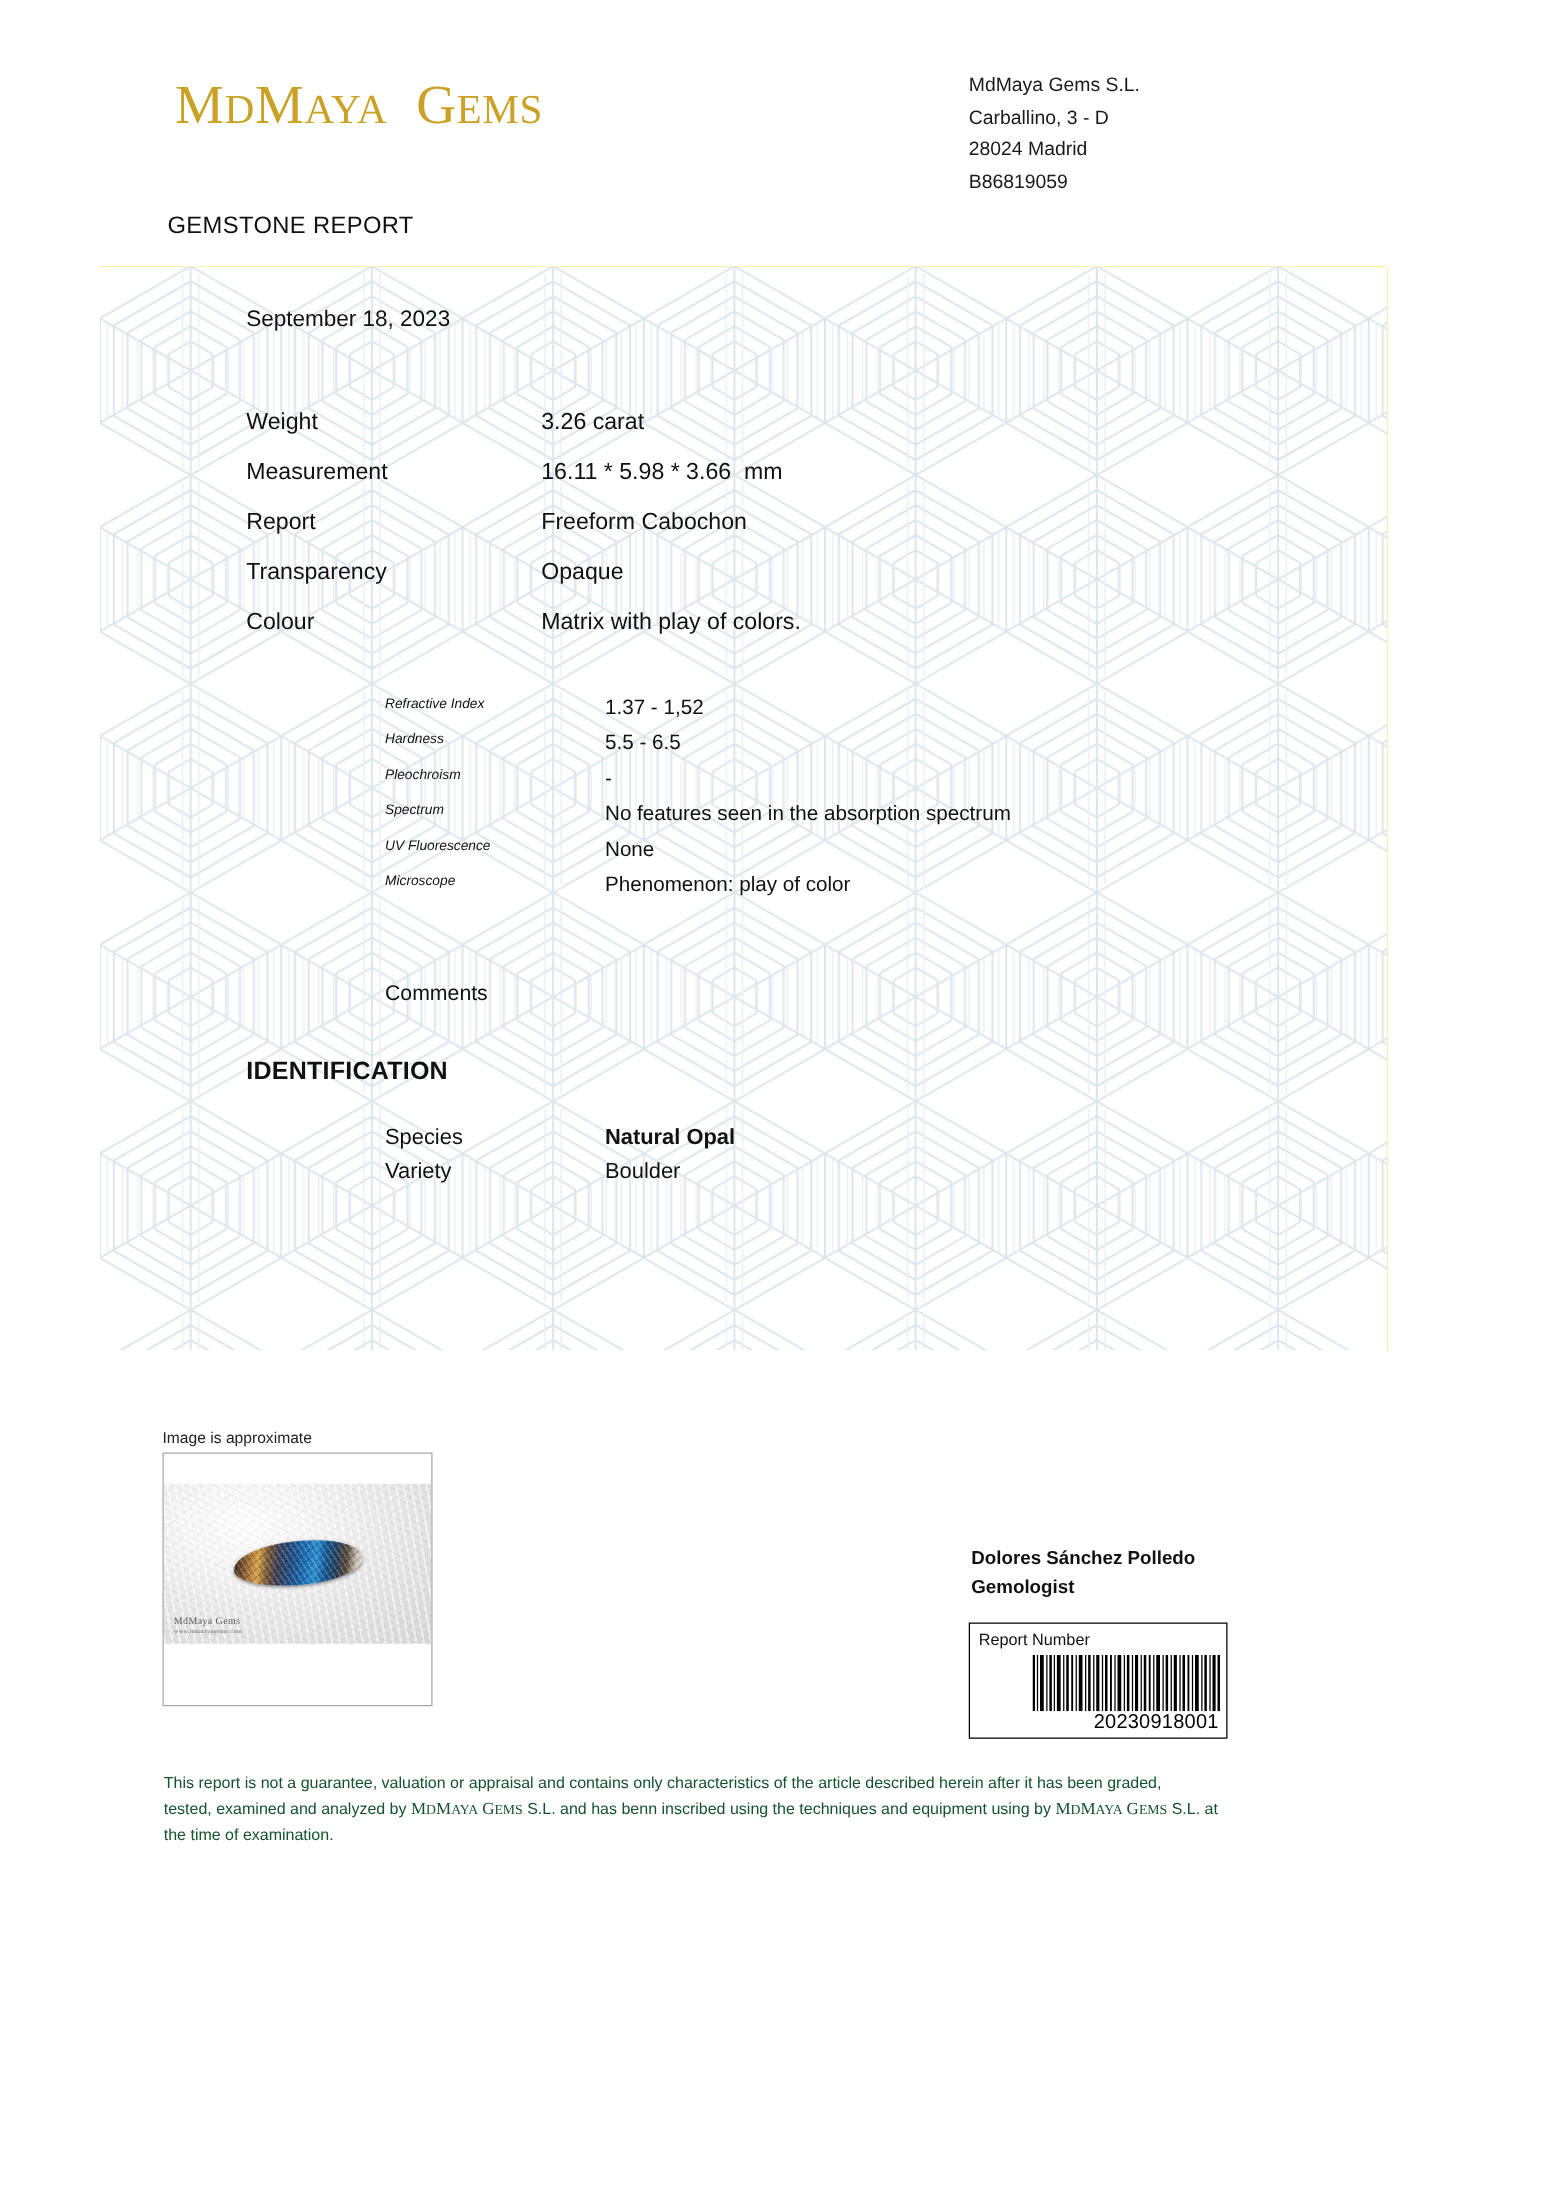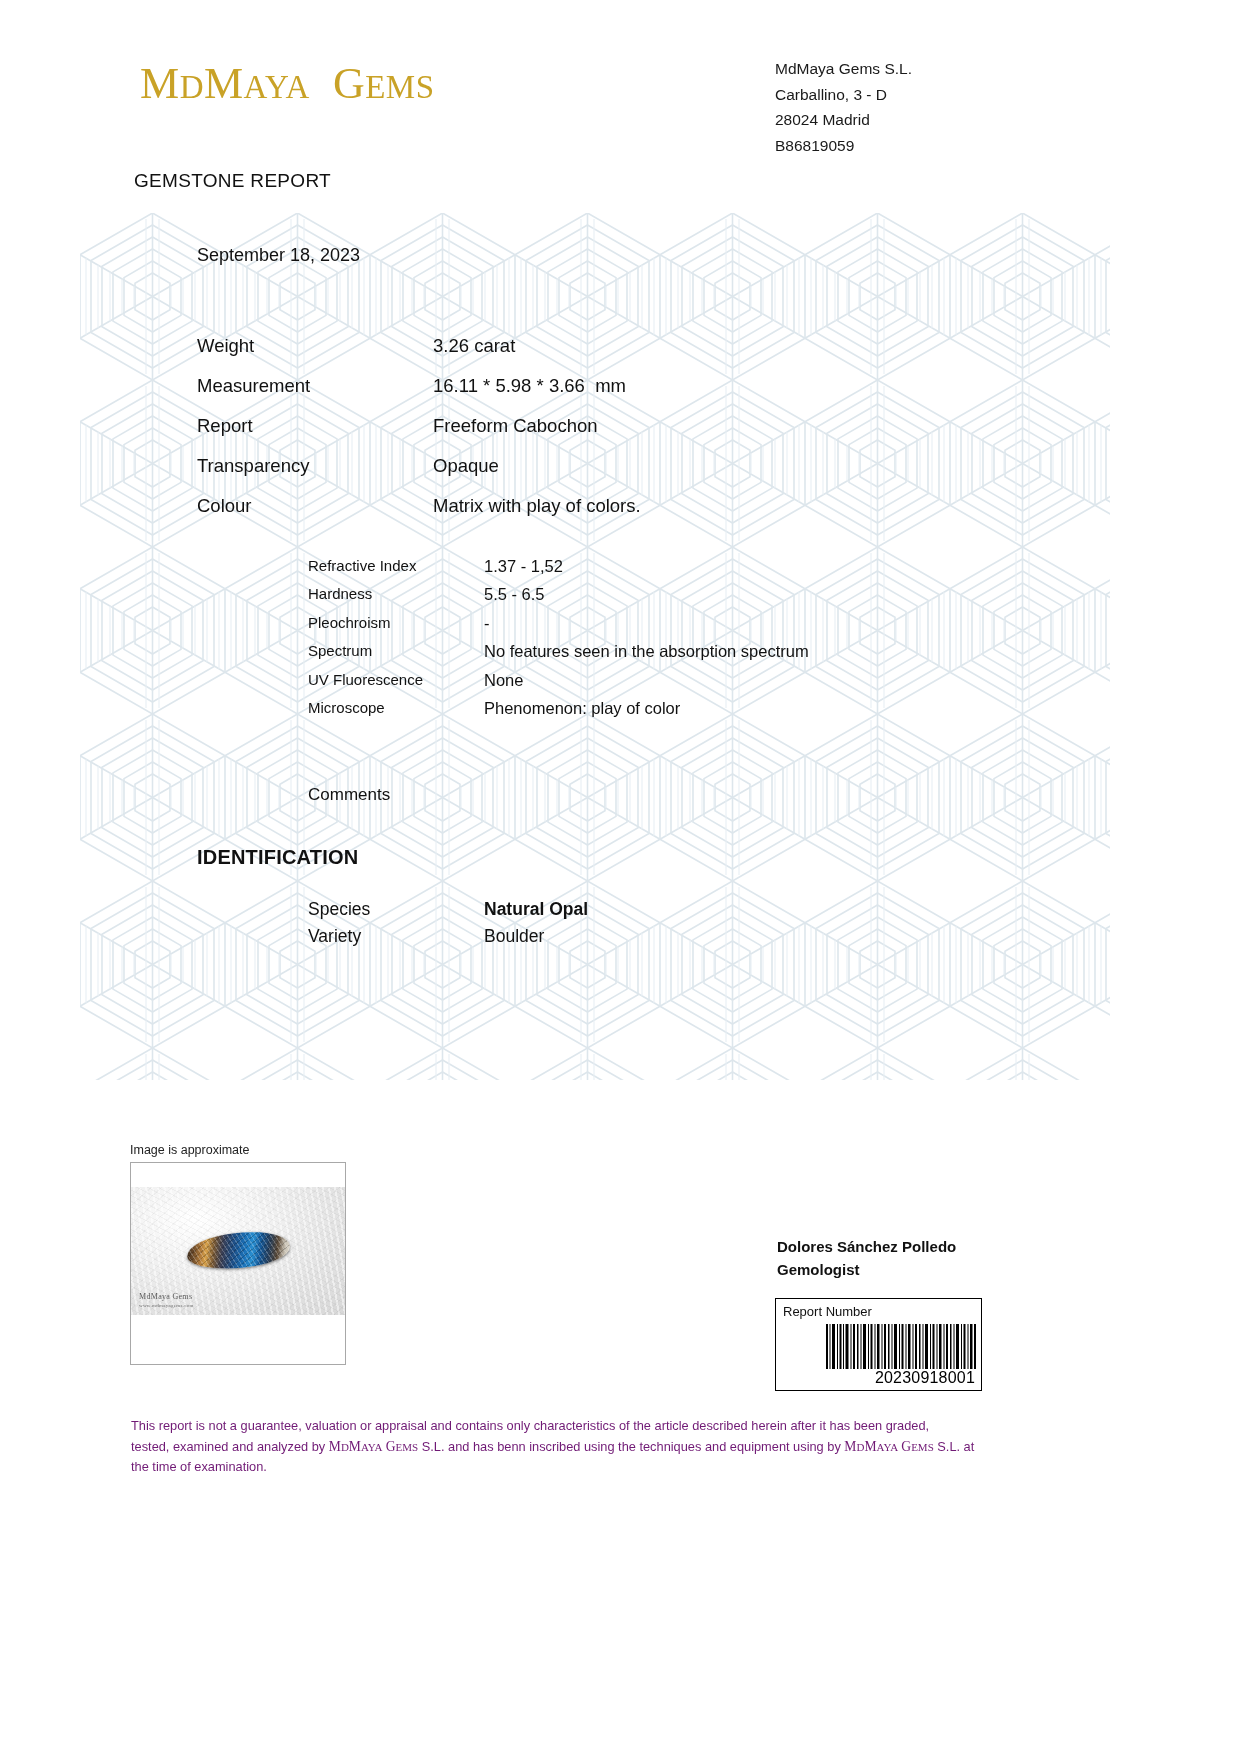--- a/index.html
+++ b/index.html
@@ -85,21 +85,21 @@
 
   .main-props {
     position: absolute;
     left: 117px;
     top: 113px;
     width: 820px;
   }
   .main-props .row {
     display: flex;
     height: 40px;
-    align-items: center;
+    align-items: flex-start;
   }
   .main-props .lbl {
     width: 236px;
     font-size: 18.5px;
     color: #111;
   }
   .main-props .val {
     font-size: 18.5px;
     color: #111;
     white-space: pre;
@@ -111,22 +111,23 @@
     top: 344px;
     width: 760px;
   }
   .sec-props .row {
     display: flex;
     height: 28.4px;
     align-items: flex-start;
   }
   .sec-props .lbl {
     width: 176px;
-    font-size: 15px;
-    color: #111;
+    font-size: 11px;
+    color: #111;
+    font-style: italic;
   }
   .sec-props .val {
     font-size: 16.5px;
     color: #111;
     white-space: pre;
   }
 
   .comments-label {
     position: absolute;
     left: 228px;
@@ -282,21 +283,21 @@
   }
 
   
   .footer {
     position: absolute;
     left: 131px;
     top: 1416px;
     width: 930px;
     font-size: 12.8px;
     line-height: 20.5px;
-    color: #701a75;
+    color: #14532d;
   }
   .footer .sc-small {
     font-family: "Liberation Serif", serif;
     font-size: 12.8px;
   }
   .footer .sc-small .cap { font-size: 13.6px; }
   .footer .sc-small .low { font-size: 11px; }
 </style>
 </head>
 <body>

